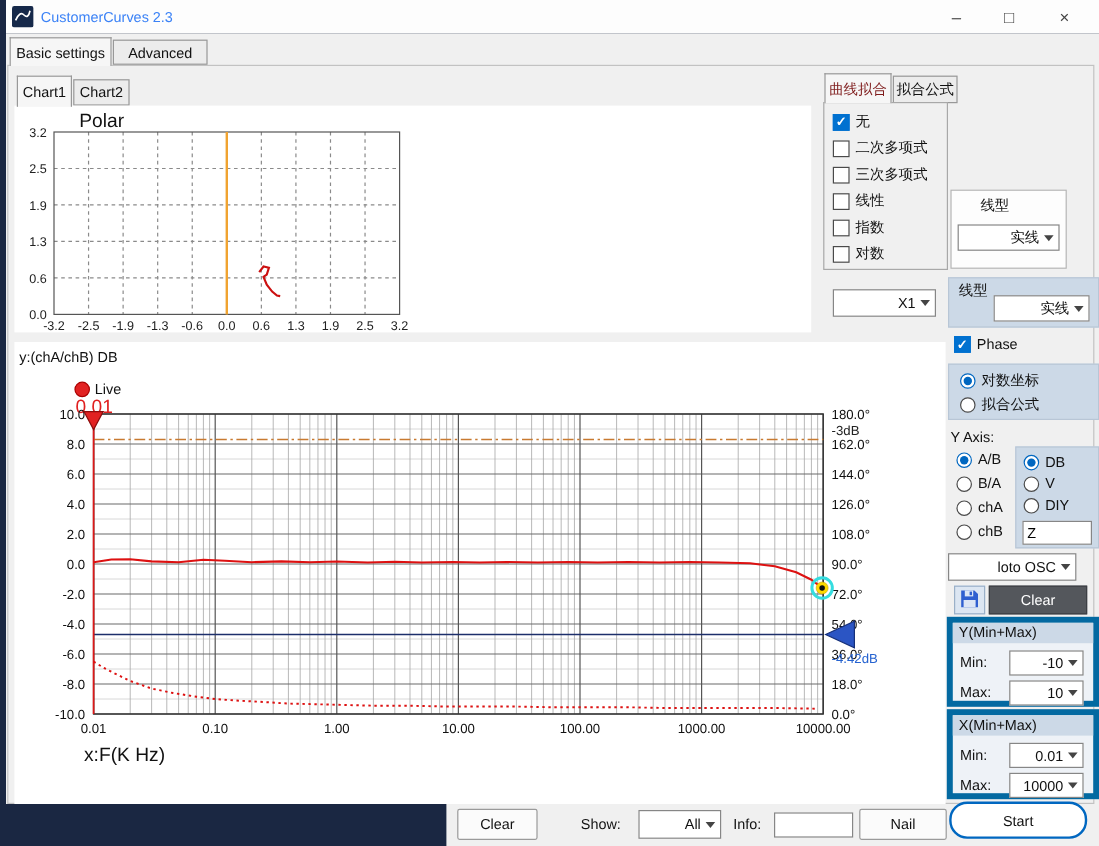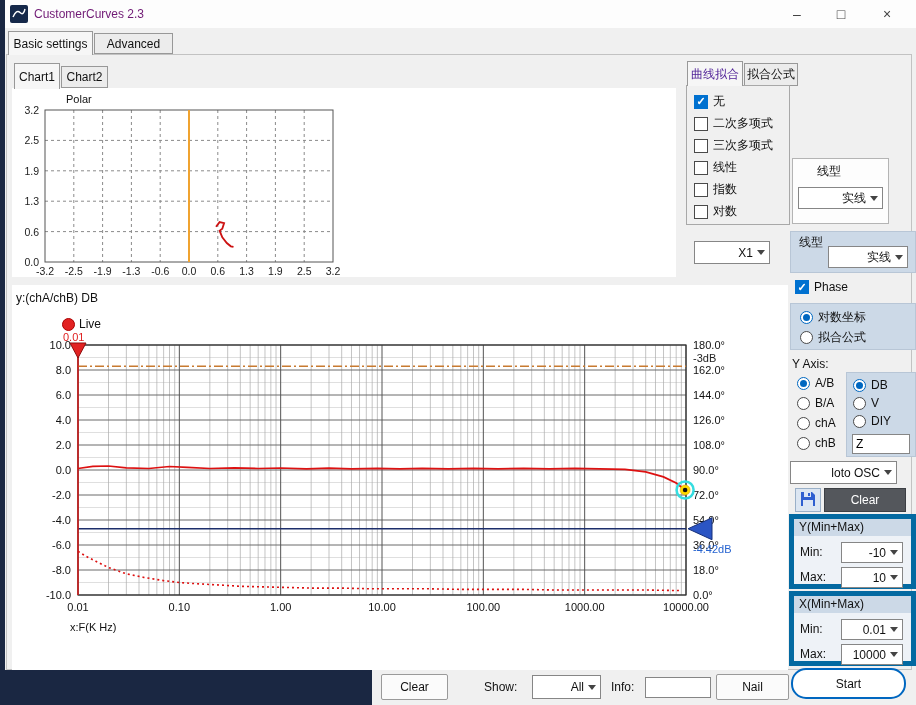--- a/index.html
+++ b/index.html
@@ -2,21 +2,21 @@
 <html><head>
 <meta charset="utf-8">
 <style>
   *{margin:0;padding:0;box-sizing:border-box}
   html,body{width:916px;height:705px}
   body{position:relative;background:#1a2742;font-family:"Liberation Sans",sans-serif;font-size:12px;color:#111;overflow:hidden}
   .abs{position:absolute}
   svg text{font-family:"Liberation Sans",sans-serif}
 
   .titlebar{left:5px;top:0;width:911px;height:28px;background:#fdfdfd}
-  .title-text{left:29px;top:7px;color:#701a75;font-size:12px}
+  .title-text{left:29px;top:7px;color:#3b82f6;font-size:12px}
   .win-btn{top:0;width:44px;height:28px;display:flex;align-items:center;justify-content:center;color:#444;font-size:14px;cursor:default}
 
   .page{left:5px;top:28px;width:911px;height:642px;background:#f0f0f0}
   .tabpage{left:6px;top:54px;width:906px;height:616px;background:#f0f0f0;border:1px solid #c2c2c2}
 
   .tab{display:flex;align-items:center;justify-content:center;border:1px solid #989898;background:#ececec;font-size:12px;cursor:default}
   .tab.sel{background:#f6f6f6;border-bottom:0;z-index:5}
 
   .panel-white{background:#ffffff}
 
@@ -37,21 +37,21 @@
   .rdot.sel{border-color:#0067c0}
   .rdot.sel::after{content:"";position:absolute;left:2px;top:2px;width:7px;height:7px;border-radius:50%;background:#0067c0}
 
   .bluebox{background:#ccd9e7;border:1px solid #b8c6d6}
   .whitebox{background:#fdfdfd;border:1px solid #b4b4b4}
   .rangebox{background:#eef2f7;border:5px solid #0369a1}
   .range-title{position:absolute;left:0;top:0;right:0;height:17px;background:#ccd9e7;font-size:12px;padding:1px 5px}
 
   .red{color:#e02020}
   .lbl{font-size:12px;color:#111}
-  .small{font-size:11px}
+  .small{font-size:16px}
 </style>
 </head>
 <body>
 
 <div class="abs titlebar">
   <span class="abs" style="left:5px;top:5px">
     <svg width="18" height="18">
         <rect width="18" height="18" rx="2" fill="#16294a"></rect>
         <path d="M3 12 q3.5 -8 7 -4.5 t5 -3.5" stroke="#fff" fill="none" stroke-width="1.4"></path>
       </svg>
@@ -110,21 +110,21 @@
     <line x1="33" y1="113.2" x2="321" y2="113.2" stroke="#8a8a8a" stroke-width="1" stroke-dasharray="3 3"></line>
     <text x="27" y="117.2" text-anchor="end" fill="#222" font-size="10.5">1.3</text>
     <line x1="33" y1="143.6" x2="321" y2="143.6" stroke="#8a8a8a" stroke-width="1" stroke-dasharray="3 3"></line>
     <text x="27" y="147.6" text-anchor="end" fill="#222" font-size="10.5">0.6</text>
     <text x="27" y="178" text-anchor="end" fill="#222" font-size="10.5">0.0</text>
     <rect x="33" y="22" width="288" height="152" fill="none" stroke="#555" stroke-width="1"></rect>
     <line x1="177" y1="22" x2="177" y2="174" stroke="#f0a330" stroke-width="2"></line>
     <path d="M204.0 138.8 L207.6 134.1 L212.1 135.1 L210.3 140.8 L207.6 142.7 L210.3 149.3 L214.8 155.0 L218.8 158.3 L221.5 158.8" fill="none" stroke="#cc1111" stroke-width="1.8"></path>
   </svg>
 
-<div class="abs tab sel" style="left:687px;top:61px;width:56px;height:25px;color:#4c1d95">
+<div class="abs tab sel" style="left:687px;top:61px;width:56px;height:25px;color:#7f1d1d">
     <span>曲线拟合</span>
   </div>
 <div class="abs tab" style="left:744px;top:63px;width:54px;height:23px">
     <span>拟合公式</span>
   </div>
 <div class="abs" style="left:686px;top:85px;width:104px;height:140px;border:1px solid #a8a8a8;background:#f0f0f0"></div>
 
 <label class="abs cb" style="left:694px;top:93px">
   <span class="cbox checked">✓</span>
   <span class="lbl">无</span>
@@ -151,21 +151,21 @@
 </label>
 
 <div class="abs whitebox" style="left:792px;top:158px;width:97px;height:66px">
   <span class="abs lbl" style="left:24px;top:4px">线型</span>
   <div class="abs combo" style="left:5px;top:28px;width:85px;height:22px">
     <span>实线</span>
       <span class="arr"></span>
   </div>
 </div>
 
-<div class="abs combo" style="left:694px;top:241px;width:76px;height:23px">
+<div class="abs combo" style="left:694px;top:241px;width:86px;height:23px">
   <span>X1</span>
     <span class="arr"></span>
 </div>
 
 <div class="abs bluebox" style="left:790px;top:231px;width:126px;height:42px">
   <span class="abs lbl" style="left:8px;top:2px">线型</span>
   <div class="abs combo" style="left:37px;top:14px;width:80px;height:22px">
     <span>实线</span>
       <span class="arr"></span>
   </div>

